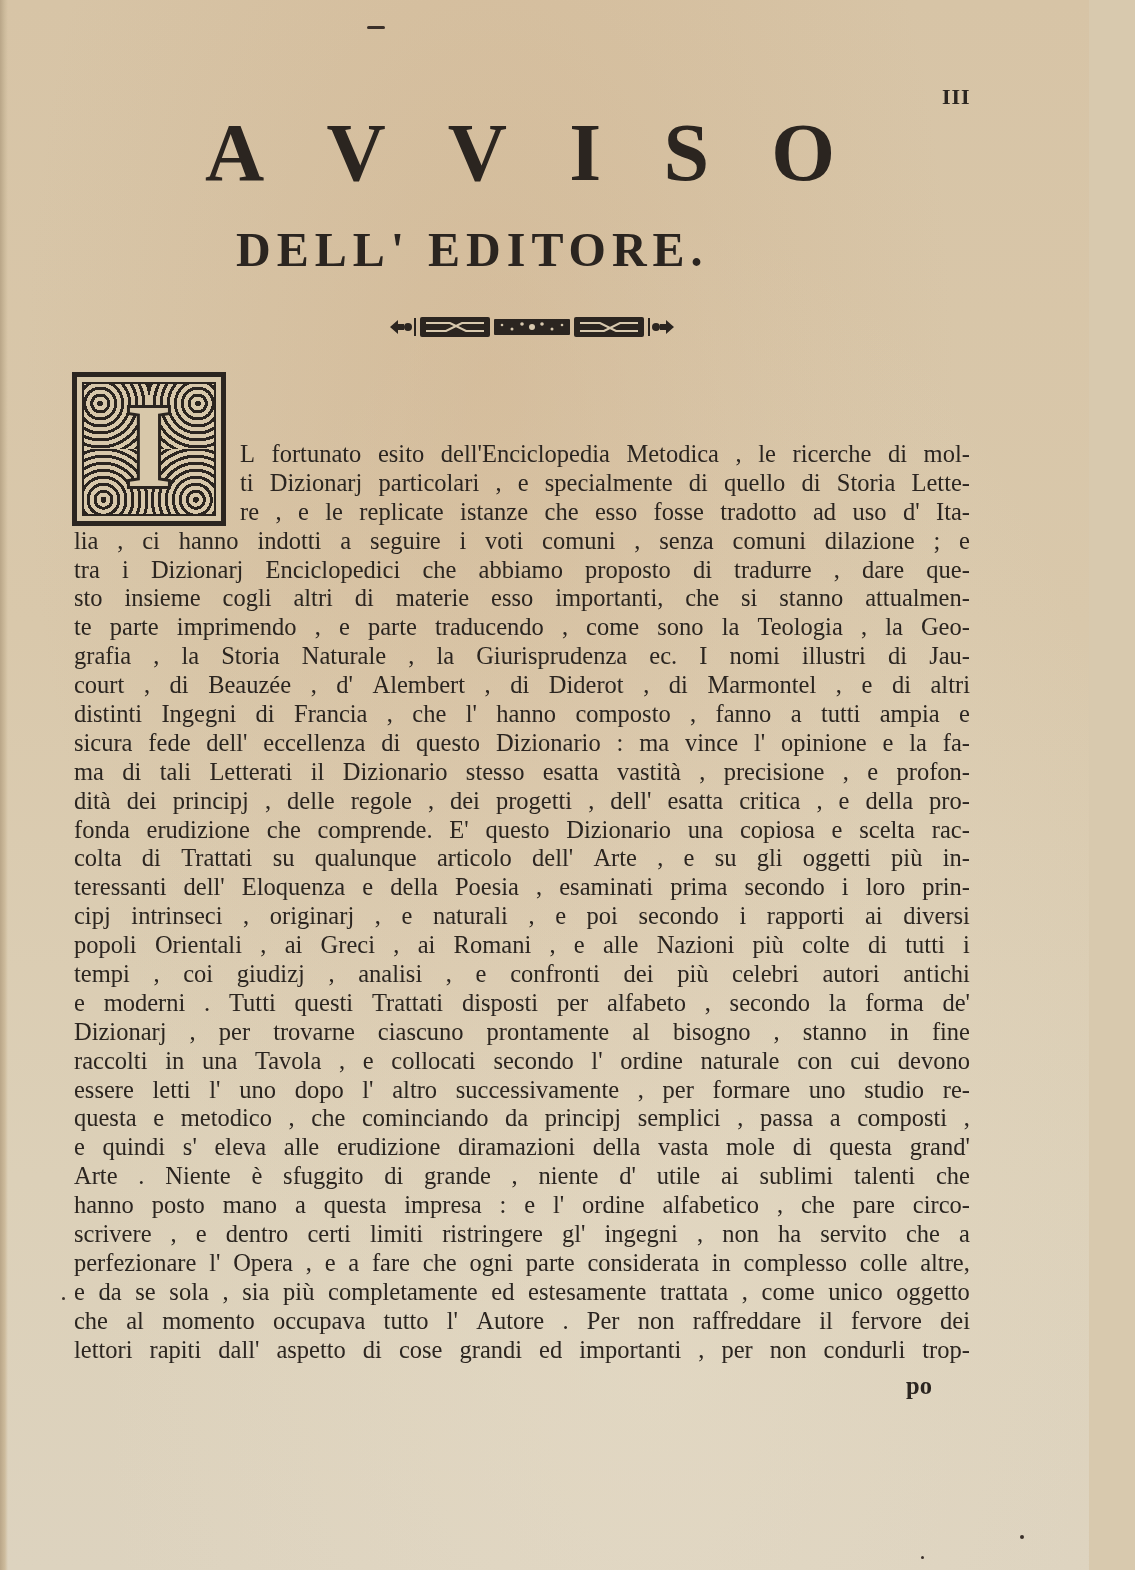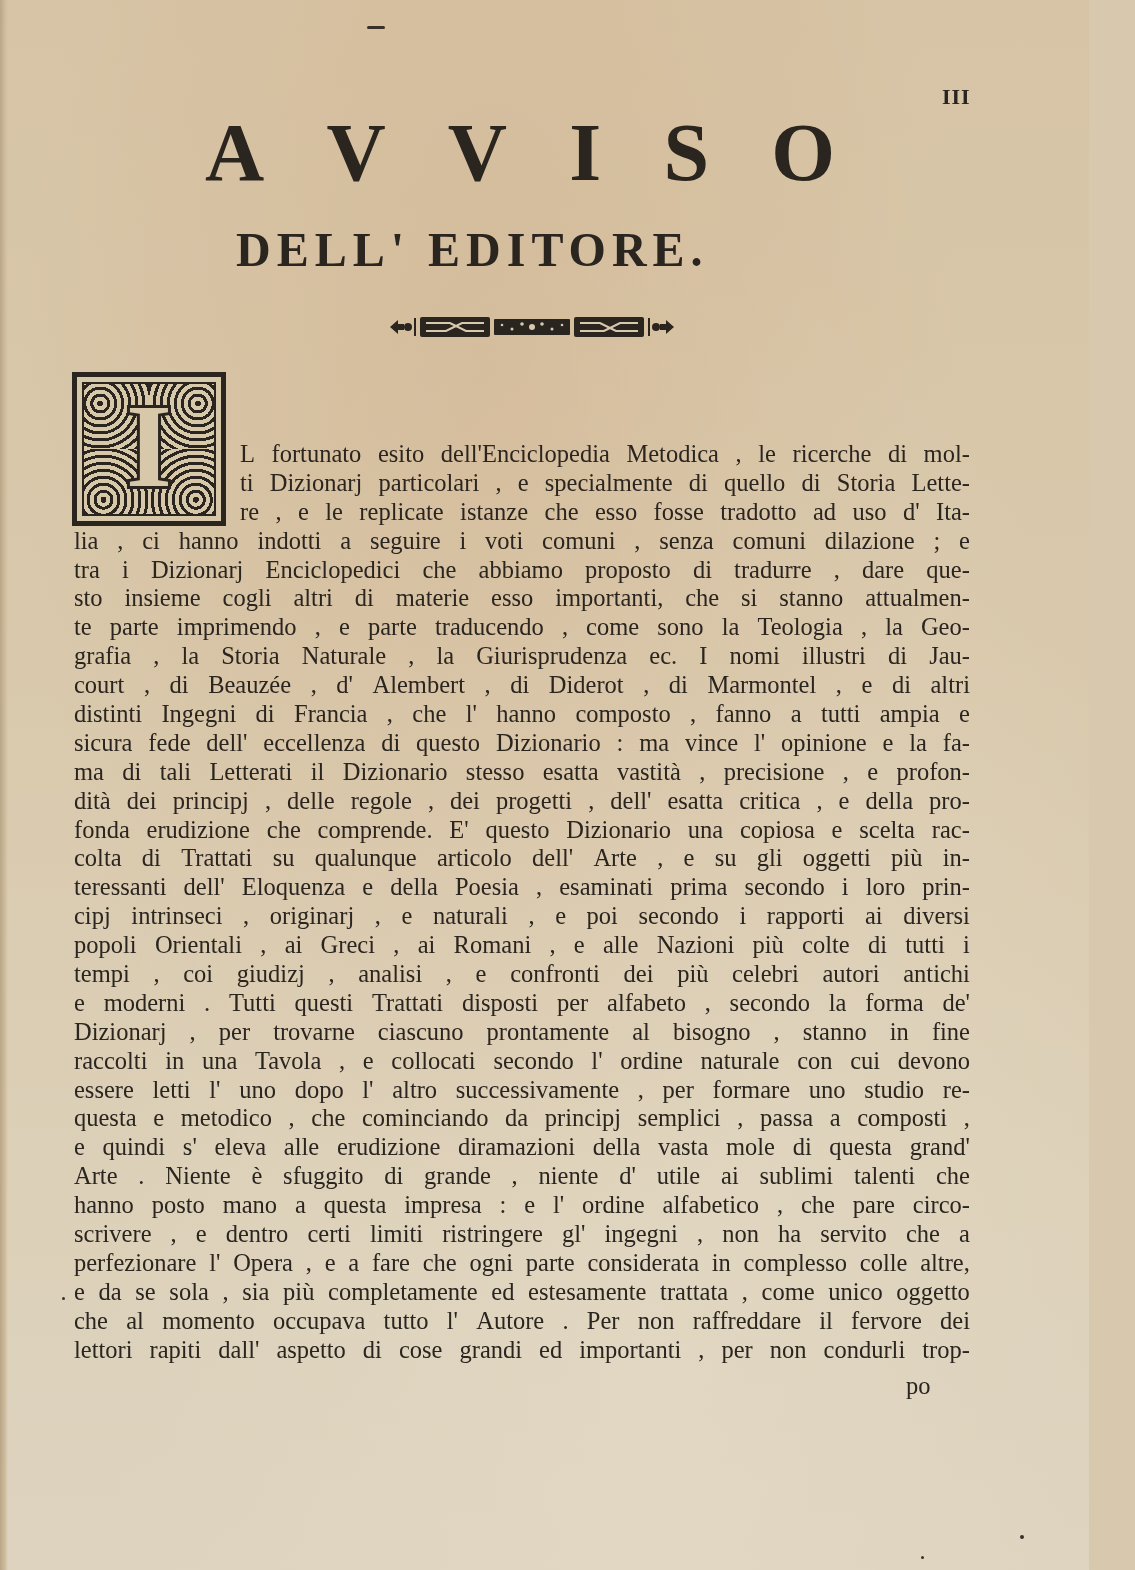--- a/index.html
+++ b/index.html
@@ -124,20 +124,21 @@
   }
   .line.indent {
     margin-left: 166px;
   }
   .line span.w { display: inline-block; }
   .catchword {
     position: absolute;
     left: 906px; top: 1372px;
     font-family: "Liberation Serif", serif;
     font-size: 24.5px;
+    font-weight: bold;
   }
   .speck {
     position: absolute;
     background: #3a302a;
     border-radius: 50%;
   }
 </style>
 </head>
 <body>
 

